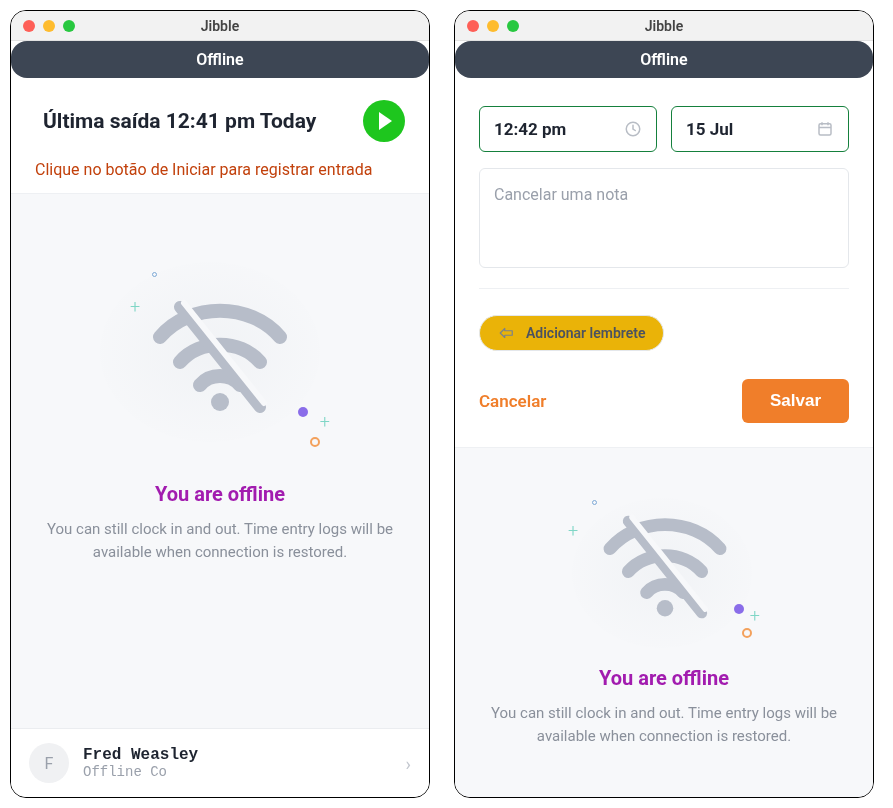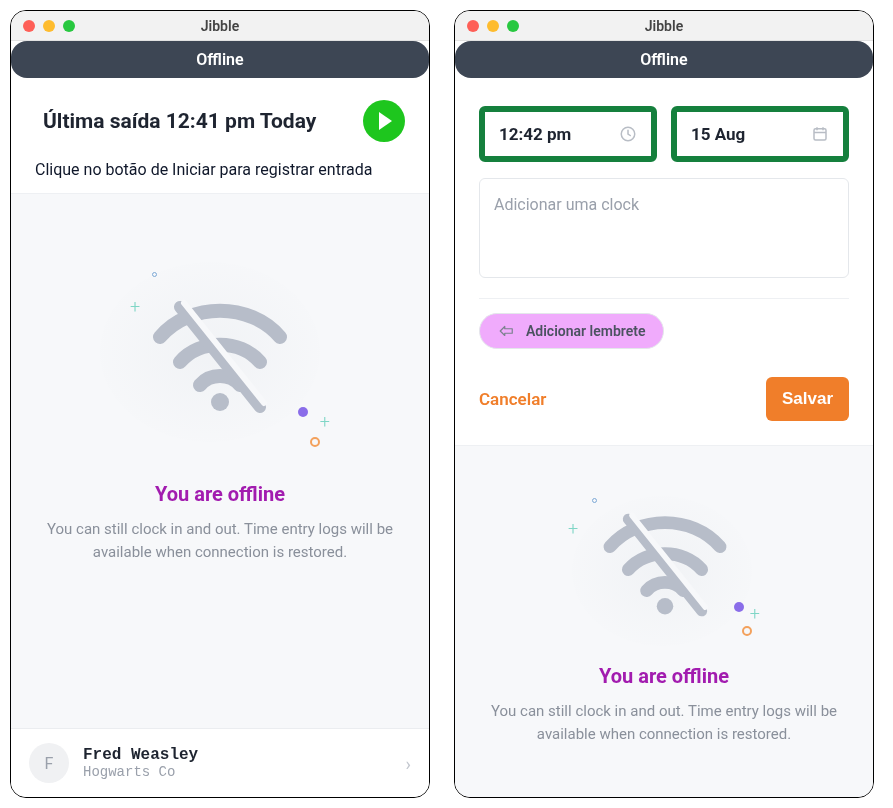--- a/index.html
+++ b/index.html
@@ -93,21 +93,21 @@
     cursor: pointer;
   }
   .play-triangle {
     width: 0; height: 0;
     border-left: 13px solid #fff;
     border-top: 9px solid transparent;
     border-bottom: 9px solid transparent;
     margin-left: 3px;
   }
   .sub-instruction {
-    color: #0f172a;
+    color: #c2410c;
     font-size: 16px;
   }
   .offline-area {
     background: #f7f8fa;
     flex: 1;
     display: flex;
     flex-direction: column;
     align-items: center;
     padding: 28px 24px 20px 24px;
     text-align: center;
@@ -209,21 +209,21 @@
   
   .form-area {
     padding: 28px 24px 0 24px;
   }
   .form-row {
     display: flex;
     gap: 14px;
     margin-bottom: 16px;
   }
   .field {
-    border: 6px solid #15803d;
+    border: 1px solid #15803d;
     border-radius: 6px;
     padding: 12px 14px;
     display: flex;
     align-items: center;
     justify-content: space-between;
     background: #fff;
   }
   .field-time { flex: 1; }
   .field-date { flex: 1; }
   .field-value {
@@ -252,22 +252,23 @@
   .reminder-pill {
     border: 1px solid #e4e7eb;
     border-radius: 22px;
     padding: 9px 18px;
     display: inline-flex;
     align-items: flex-end;
     gap: 10px;
     font-size: 14px;
     font-weight: 600;
     color: #4b5260;
-    background: #f0abfc;
+    background: #eab308;
     cursor: pointer;
+    margin-top: 12px;
   }
   .reminder-icon {
     width: 18px; height: 16px;
   }
   .action-row {
     display: flex;
     justify-content: space-between;
     align-items: center;
     margin-top: 28px;
     margin-bottom: 24px;
@@ -276,21 +277,21 @@
     color: #f07e2a;
     font-size: 17px;
     font-weight: 600;
     cursor: pointer;
   }
   .save-btn {
     background: #f07e2a;
     color: #fff;
     border: none;
     border-radius: 6px;
-    padding: 12px 16px;
+    padding: 12px 28px;
     font-size: 17px;
     font-weight: 600;
     cursor: pointer;
   }
   .offline-area.compact {
     padding-top: 24px;
   }
   .offline-area.compact .offline-illustration {
     width: 220px;
     height: 190px;
@@ -357,21 +358,21 @@
       </div>
       <div class="offline-heading">You are offline</div>
       <div class="offline-body">You can still clock in and out. Time entry logs will be available when connection is restored.</div>
     </div>
     <div class="user-footer">
       <div class="avatar">
         <span>F</span>
       </div>
       <div class="user-meta">
         <div class="user-name">Fred Weasley</div>
-        <div class="user-org">Hogwarts Co</div>
+        <div class="user-org">Offline Co</div>
       </div>
       <div class="chevron">›</div>
     </div>
   </div>
 </div>
 
 <div class="window">
   <div class="titlebar">
     <div class="traffic-lights">
       <div class="traffic-light tl-red"></div>
@@ -387,31 +388,31 @@
     <div class="form-area">
       <div class="form-row">
         <div class="field field-time">
           <span class="field-value">12:42 pm</span>
           <svg class="field-icon" viewBox="0 0 24 24">
             <circle cx="12" cy="12" r="9" fill="none" stroke="currentColor" stroke-width="2"></circle>
             <path d="M12 7 L12 12 L15 14" fill="none" stroke="currentColor" stroke-width="2" stroke-linecap="round"></path>
           </svg>
         </div>
         <div class="field field-date">
-          <span class="field-value">15 Aug</span>
+          <span class="field-value">15 Jul</span>
           <svg class="field-icon" viewBox="0 0 24 24">
             <rect x="4" y="5" width="16" height="15" rx="2" fill="none" stroke="currentColor" stroke-width="2"></rect>
             <line x1="4" y1="10" x2="20" y2="10" stroke="currentColor" stroke-width="2"></line>
             <line x1="8" y1="3" x2="8" y2="7" stroke="currentColor" stroke-width="2"></line>
             <line x1="16" y1="3" x2="16" y2="7" stroke="currentColor" stroke-width="2"></line>
           </svg>
         </div>
       </div>
       <div class="note-box">
-        <span>Adicionar uma clock</span>
+        <span>Cancelar uma nota</span>
       </div>
       <div class="divider"></div>
       <div class="reminder-pill">
         <svg class="reminder-icon" viewBox="0 0 24 20">
           <path d="M3 10 L9 4 L9 7 L19 7 L19 13 L9 13 L9 16 Z" fill="none" stroke="#7a818d" stroke-width="1.6" stroke-linejoin="round"></path>
         </svg>
         <span>Adicionar lembrete</span>
       </div>
       <div class="action-row">
         <span class="cancel-link">Cancelar</span>

